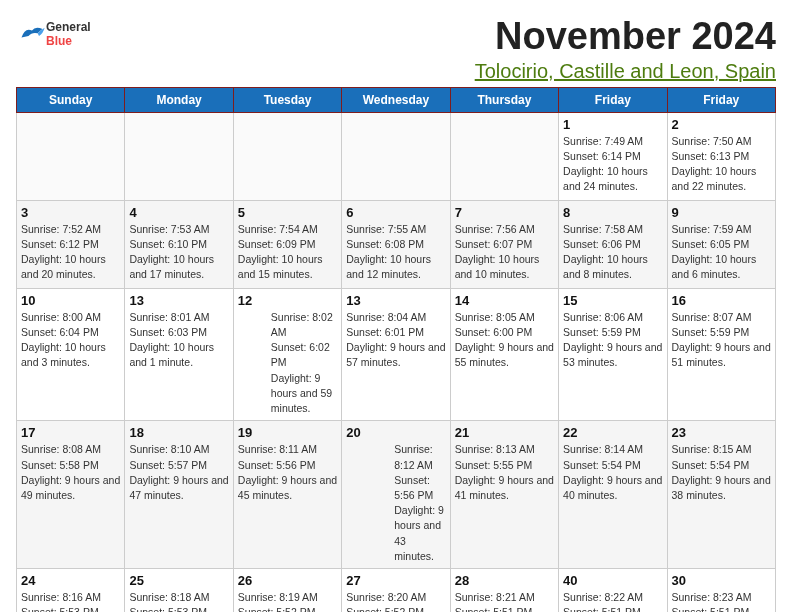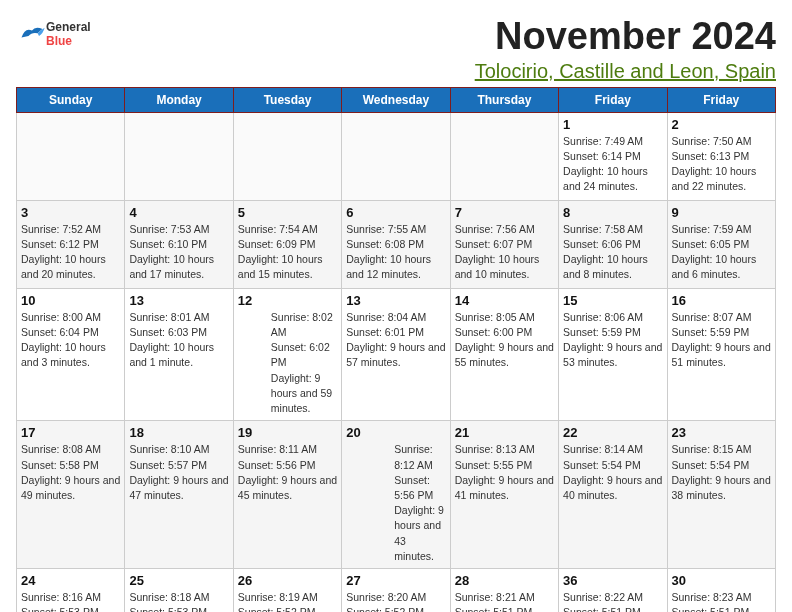--- a/index.html
+++ b/index.html
@@ -295,21 +295,21 @@
 Sunset: 5:52 PM
 Daylight: 9 hours and 31 minutes.</div>
         </td>
         <td>
           <div class="day-number">28</div>
           <div class="day-info" style="white-space: pre-line;">Sunrise: 8:21 AM
 Sunset: 5:51 PM
 Daylight: 9 hours and 30 minutes.</div>
         </td>
         <td>
-          <div class="day-number">36</div>
+          <div class="day-number">40</div>
           <div class="day-info" style="white-space: pre-line;">Sunrise: 8:22 AM
 Sunset: 5:51 PM
 Daylight: 9 hours and 28 minutes.</div>
         </td>
         <td>
           <div class="day-number">30</div>
           <div class="day-info" style="white-space: pre-line;">Sunrise: 8:23 AM
 Sunset: 5:51 PM
 Daylight: 9 hours and 27 minutes.</div>
         </td>

